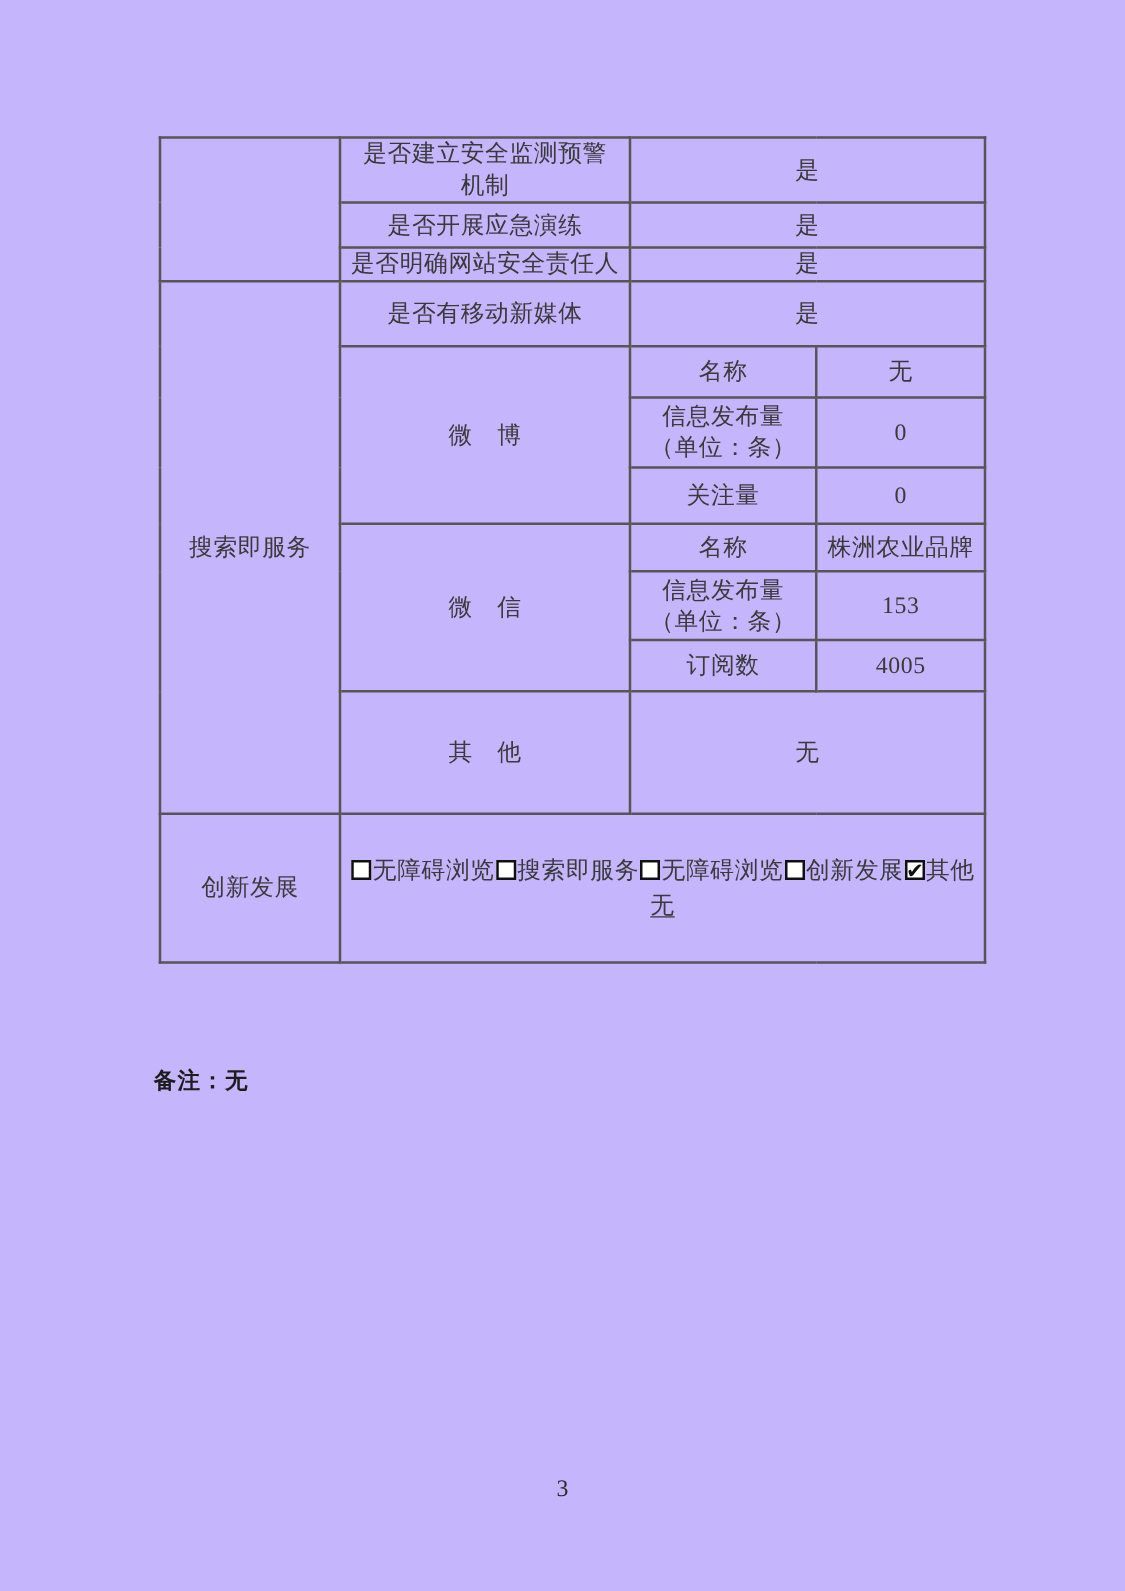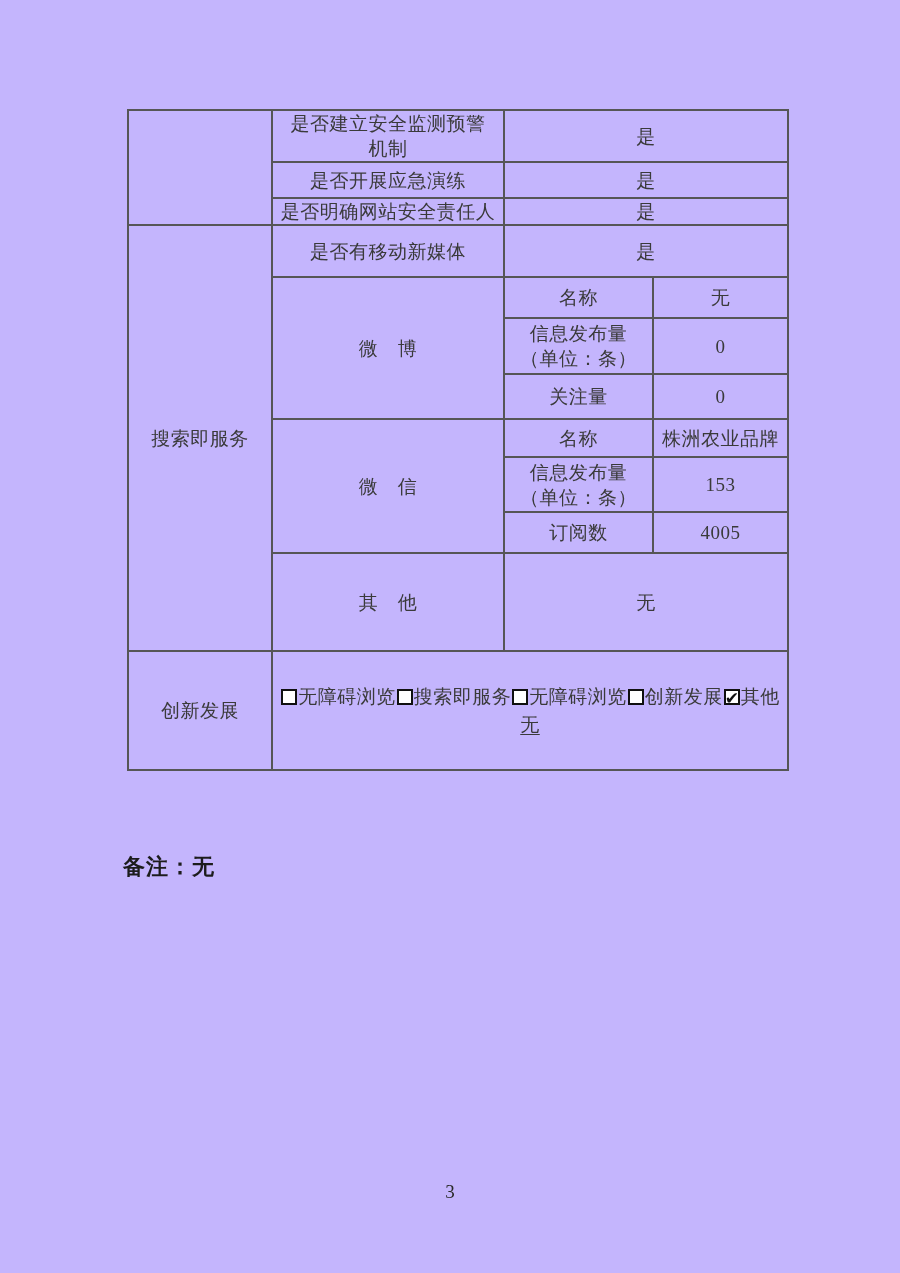--- a/index.html
+++ b/index.html
@@ -62,21 +62,21 @@
     line-height: 28px;
     text-decoration: underline;
     text-underline-offset: 3px;
     display: inline-block;
   }
 
   .note {
     position: absolute;
     left: 123px;
     top: 852px;
-    font-size: 22px;
+    font-size: 18px;
     font-weight: bold;
     color: #1c1c1c;
     letter-spacing: 1px;
   }
   .page-num {
     position: absolute;
     left: 0; right: 0;
     top: 1181px;
     text-align: center;
     font-size: 19px;

